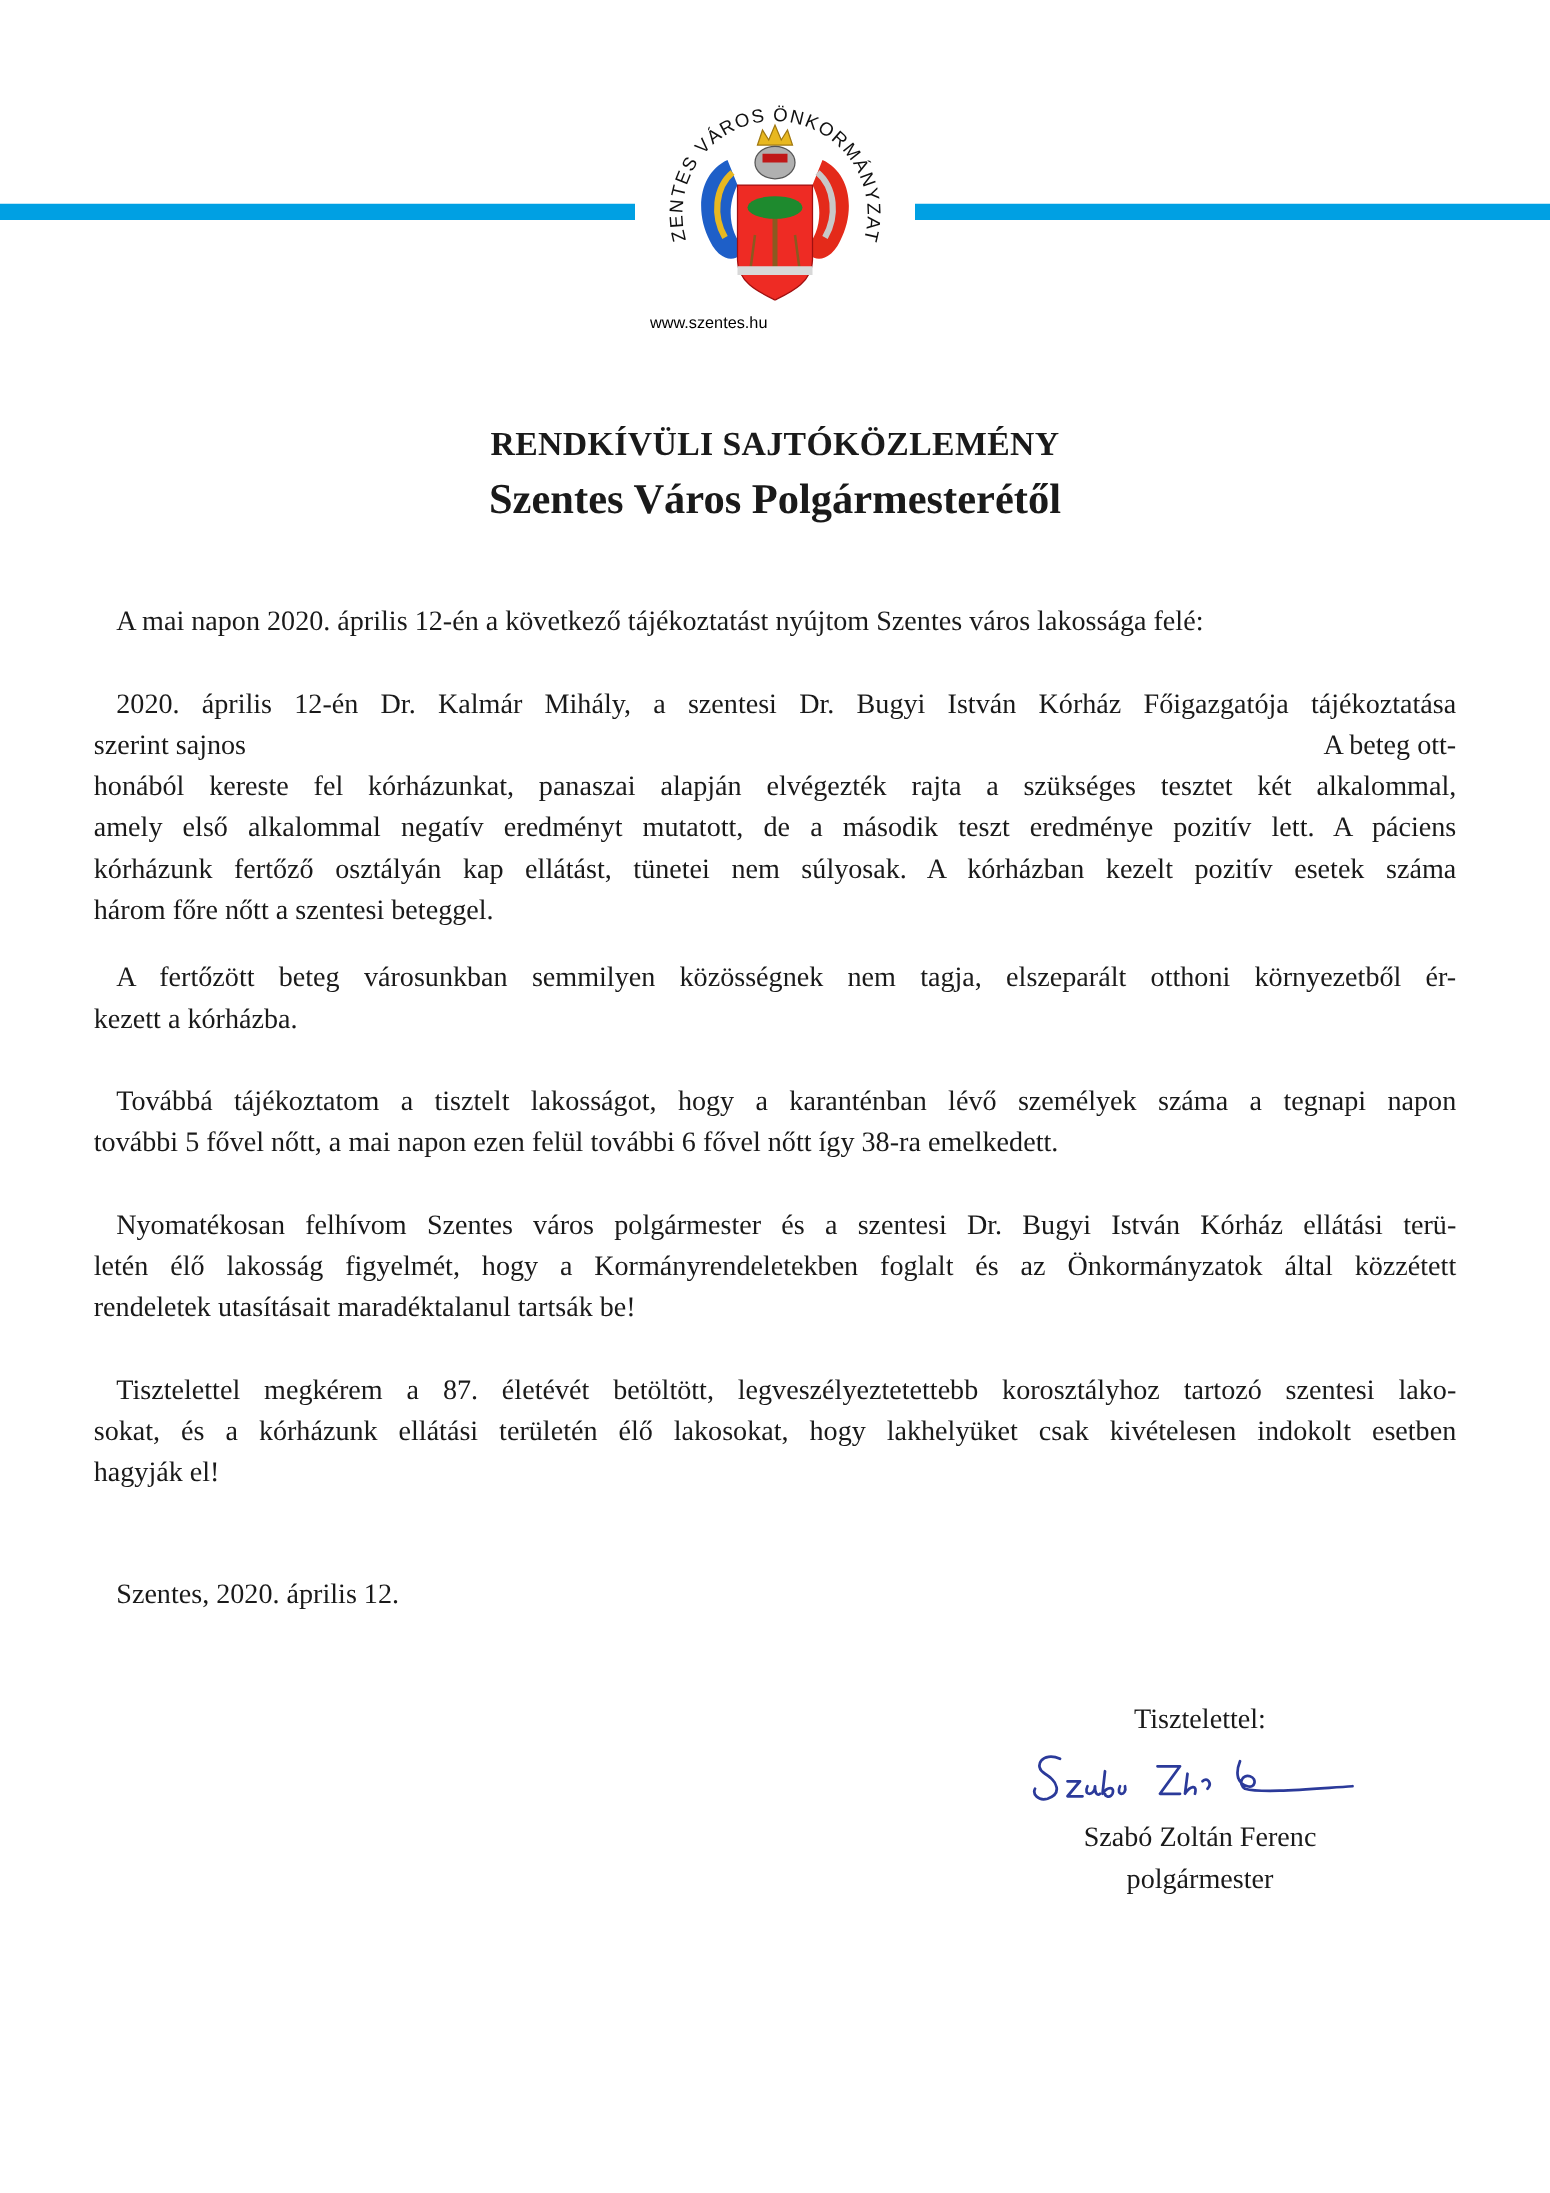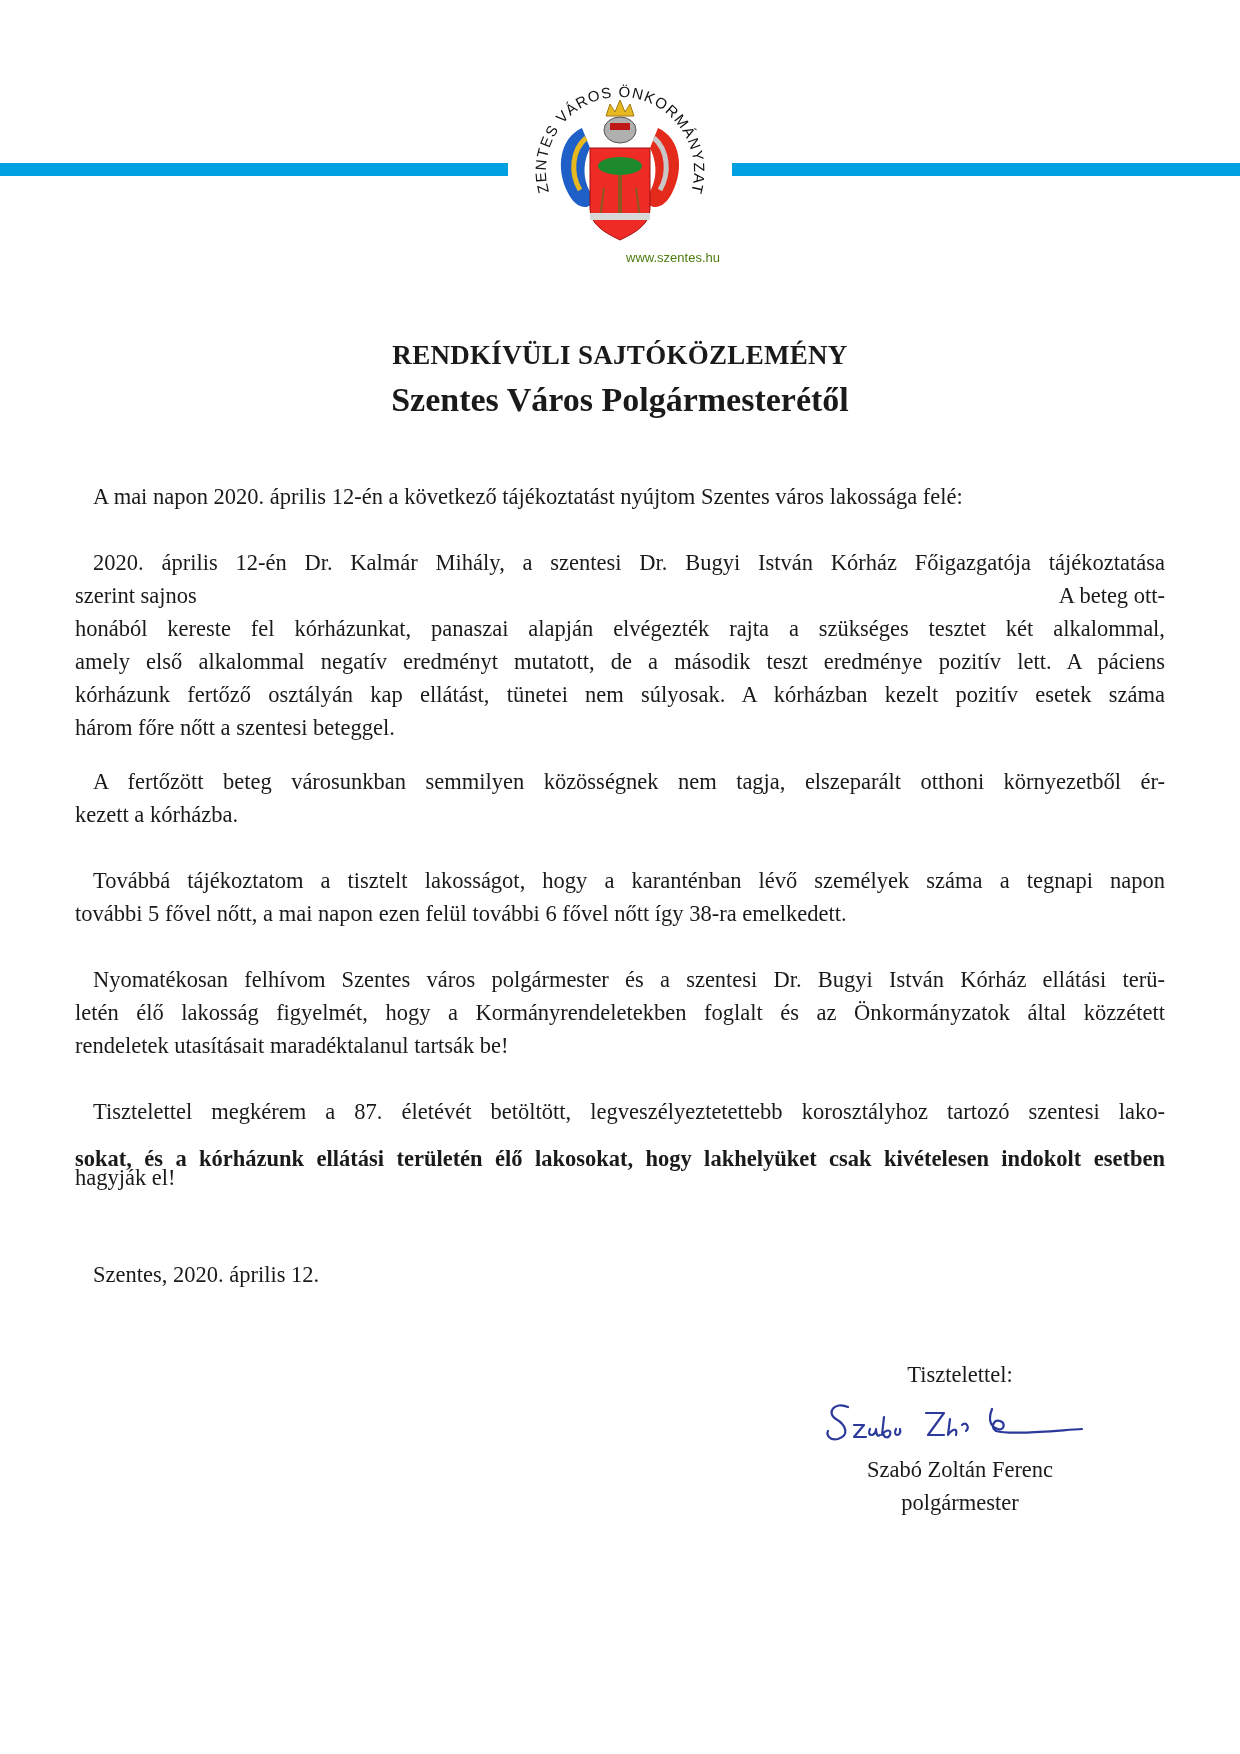--- a/index.html
+++ b/index.html
@@ -2,22 +2,22 @@
 <html><head>
   <meta charset="utf-8">
   <style>
     html, body { margin: 0; padding: 0; background: #ffffff; }
     body { width: 1240px; height: 1754px; position: relative; overflow: hidden;
            font-family: "Liberation Serif", "DejaVu Serif", serif; color: #1a1a1a; }
     .bar { position: absolute; top: 163px; height: 13px; background: #00a0e3; }
     .bar-left { left: 0; width: 508px; }
     .bar-right { left: 732px; width: 508px; }
     .logo { position: absolute; left: 520px; top: 68px; width: 200px; height: 210px; }
-    .logo-url { position: absolute; left: 0; width: 200px; top: 182px; text-align: right;
-                font-family: "Liberation Sans", "DejaVu Sans", sans-serif; font-size: 13px; color: #4d7c0f; }
+    .logo-url { position: absolute; left: 0; width: 200px; top: 182px; text-align: left;
+                font-family: "Liberation Sans", "DejaVu Sans", sans-serif; font-size: 13px; color: #000000; }
     .title { position: absolute; left: 0; width: 1240px; text-align: center; font-weight: bold; }
     .title-1 { top: 340px; font-size: 27px; letter-spacing: 0.3px; }
     .title-2 { top: 381px; font-size: 34px; }
     .body-block { position: absolute; left: 75px; width: 1090px; font-size: 22.5px; }
     .line { position: absolute; left: 0; width: 1090px; height: 33px; line-height: 33px; white-space: nowrap; }
     .justify { text-align: justify; text-align-last: justify; }
     .indent { padding-left: 18px; box-sizing: border-box; }
     .closing { position: absolute; font-size: 22.5px; white-space: nowrap; }
     .sig-block { position: absolute; left: 790px; width: 340px; text-align: center; font-size: 22.5px; }
     .sig-line { position: absolute; left: 0; width: 340px; line-height: 30px; }
@@ -91,21 +91,21 @@
 </div>
 
 <div class="body-block" style="top:963px;">
   <div class="line indent justify" style="top:0;">Nyomatékosan felhívom Szentes város polgármester és a szentesi Dr. Bugyi István Kórház ellátási terü-</div>
   <div class="line justify" style="top:33px;">letén élő lakosság figyelmét, hogy a Kormányrendeletekben foglalt és az Önkormányzatok által közzétett</div>
   <div class="line" style="top:66px;">rendeletek utasításait maradéktalanul tartsák be!</div>
 </div>
 
 <div class="body-block" style="top:1095px;">
   <div class="line indent justify" style="top:0;">Tisztelettel megkérem a 87. életévét betöltött, legveszélyeztetettebb korosztályhoz tartozó szentesi lako-</div>
-  <div class="line justify" style="top:47px;font-weight:bold;">sokat, és a kórházunk ellátási területén élő lakosokat, hogy lakhelyüket csak kivételesen indokolt esetben</div>
+  <div class="line justify" style="top:33px;">sokat, és a kórházunk ellátási területén élő lakosokat, hogy lakhelyüket csak kivételesen indokolt esetben</div>
   <div class="line" style="top:66px;">hagyják el!</div>
 </div>
 
 <div class="closing" style="left:93px; top:1262px;">Szentes, 2020. április 12.</div>
 
 <div class="sig-block" style="top:1360px;">
   <div class="sig-line" style="top:0;">Tisztelettel:</div>
 </div>
 
 <svg class="signature" viewBox="0 0 280 55">

